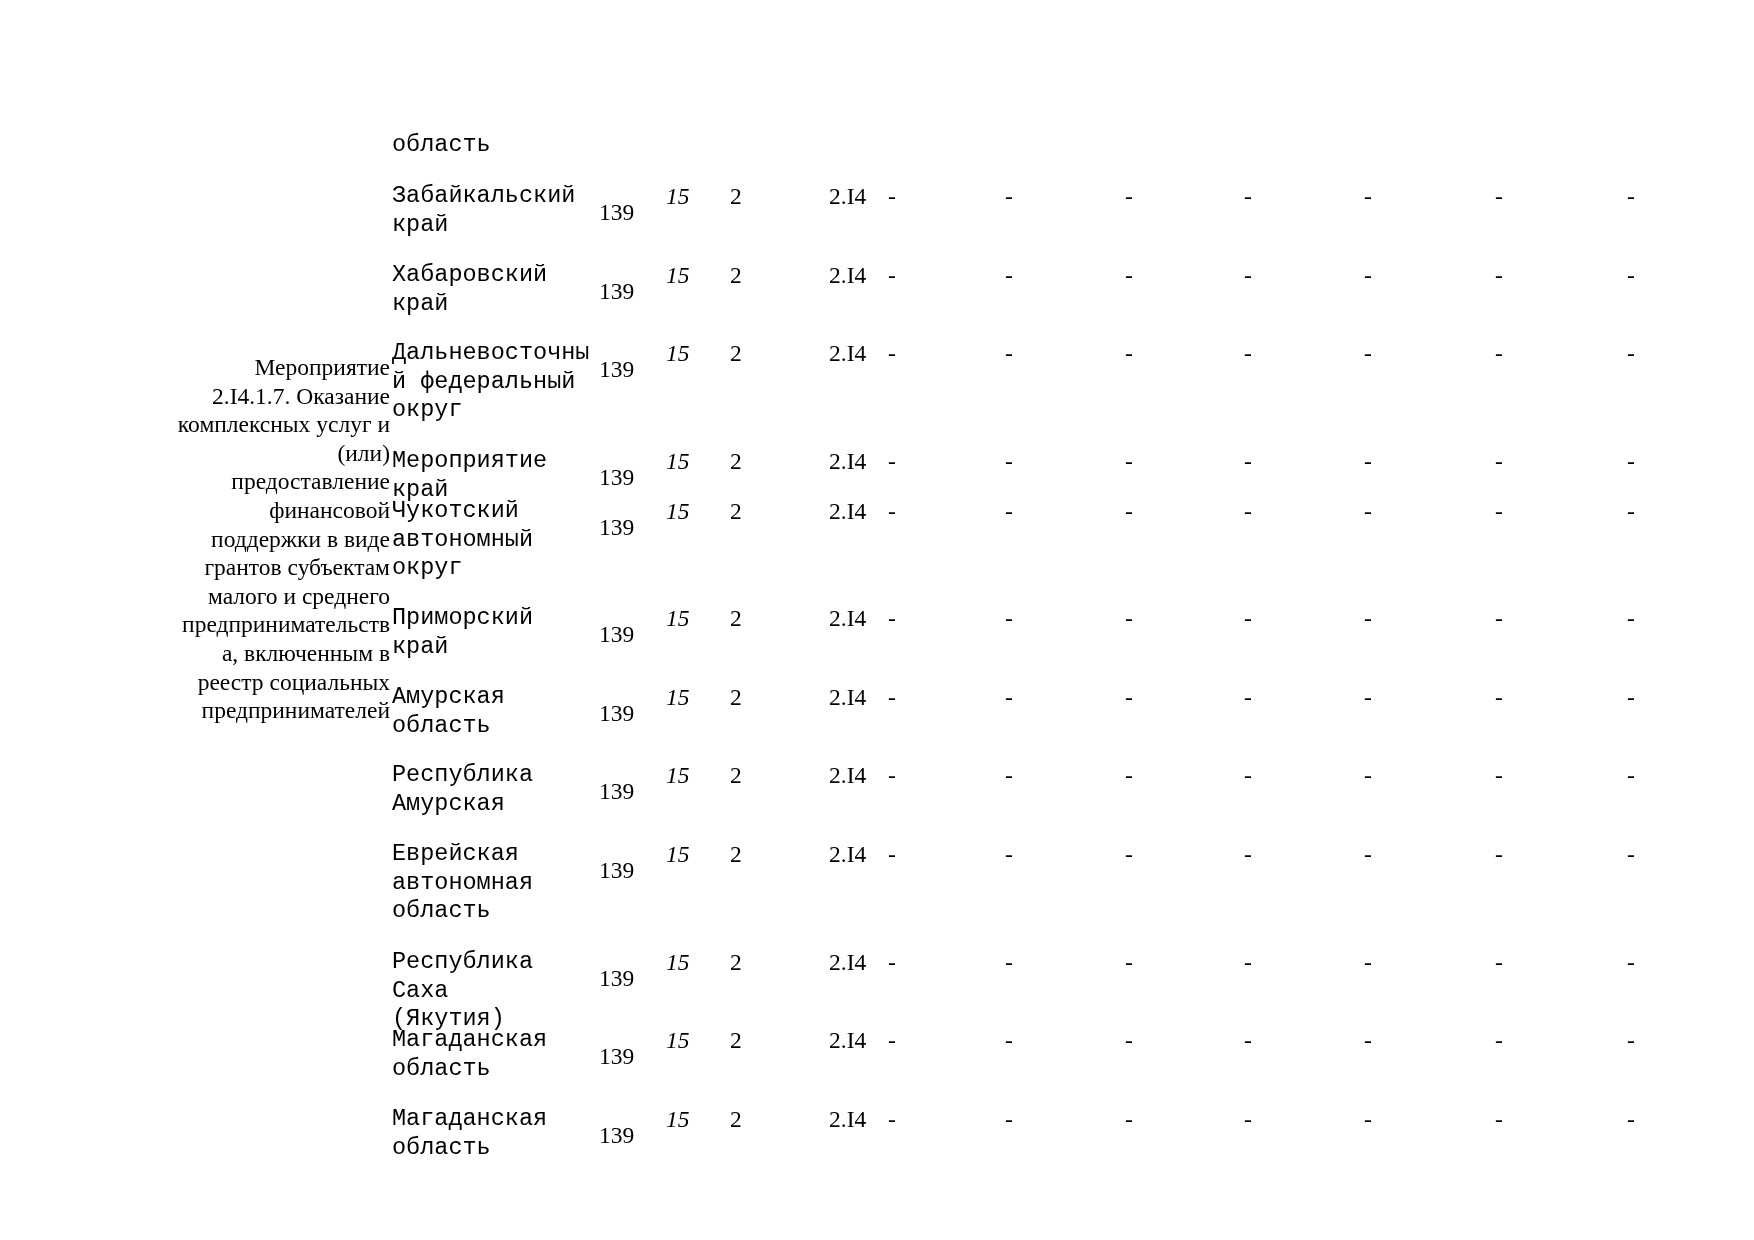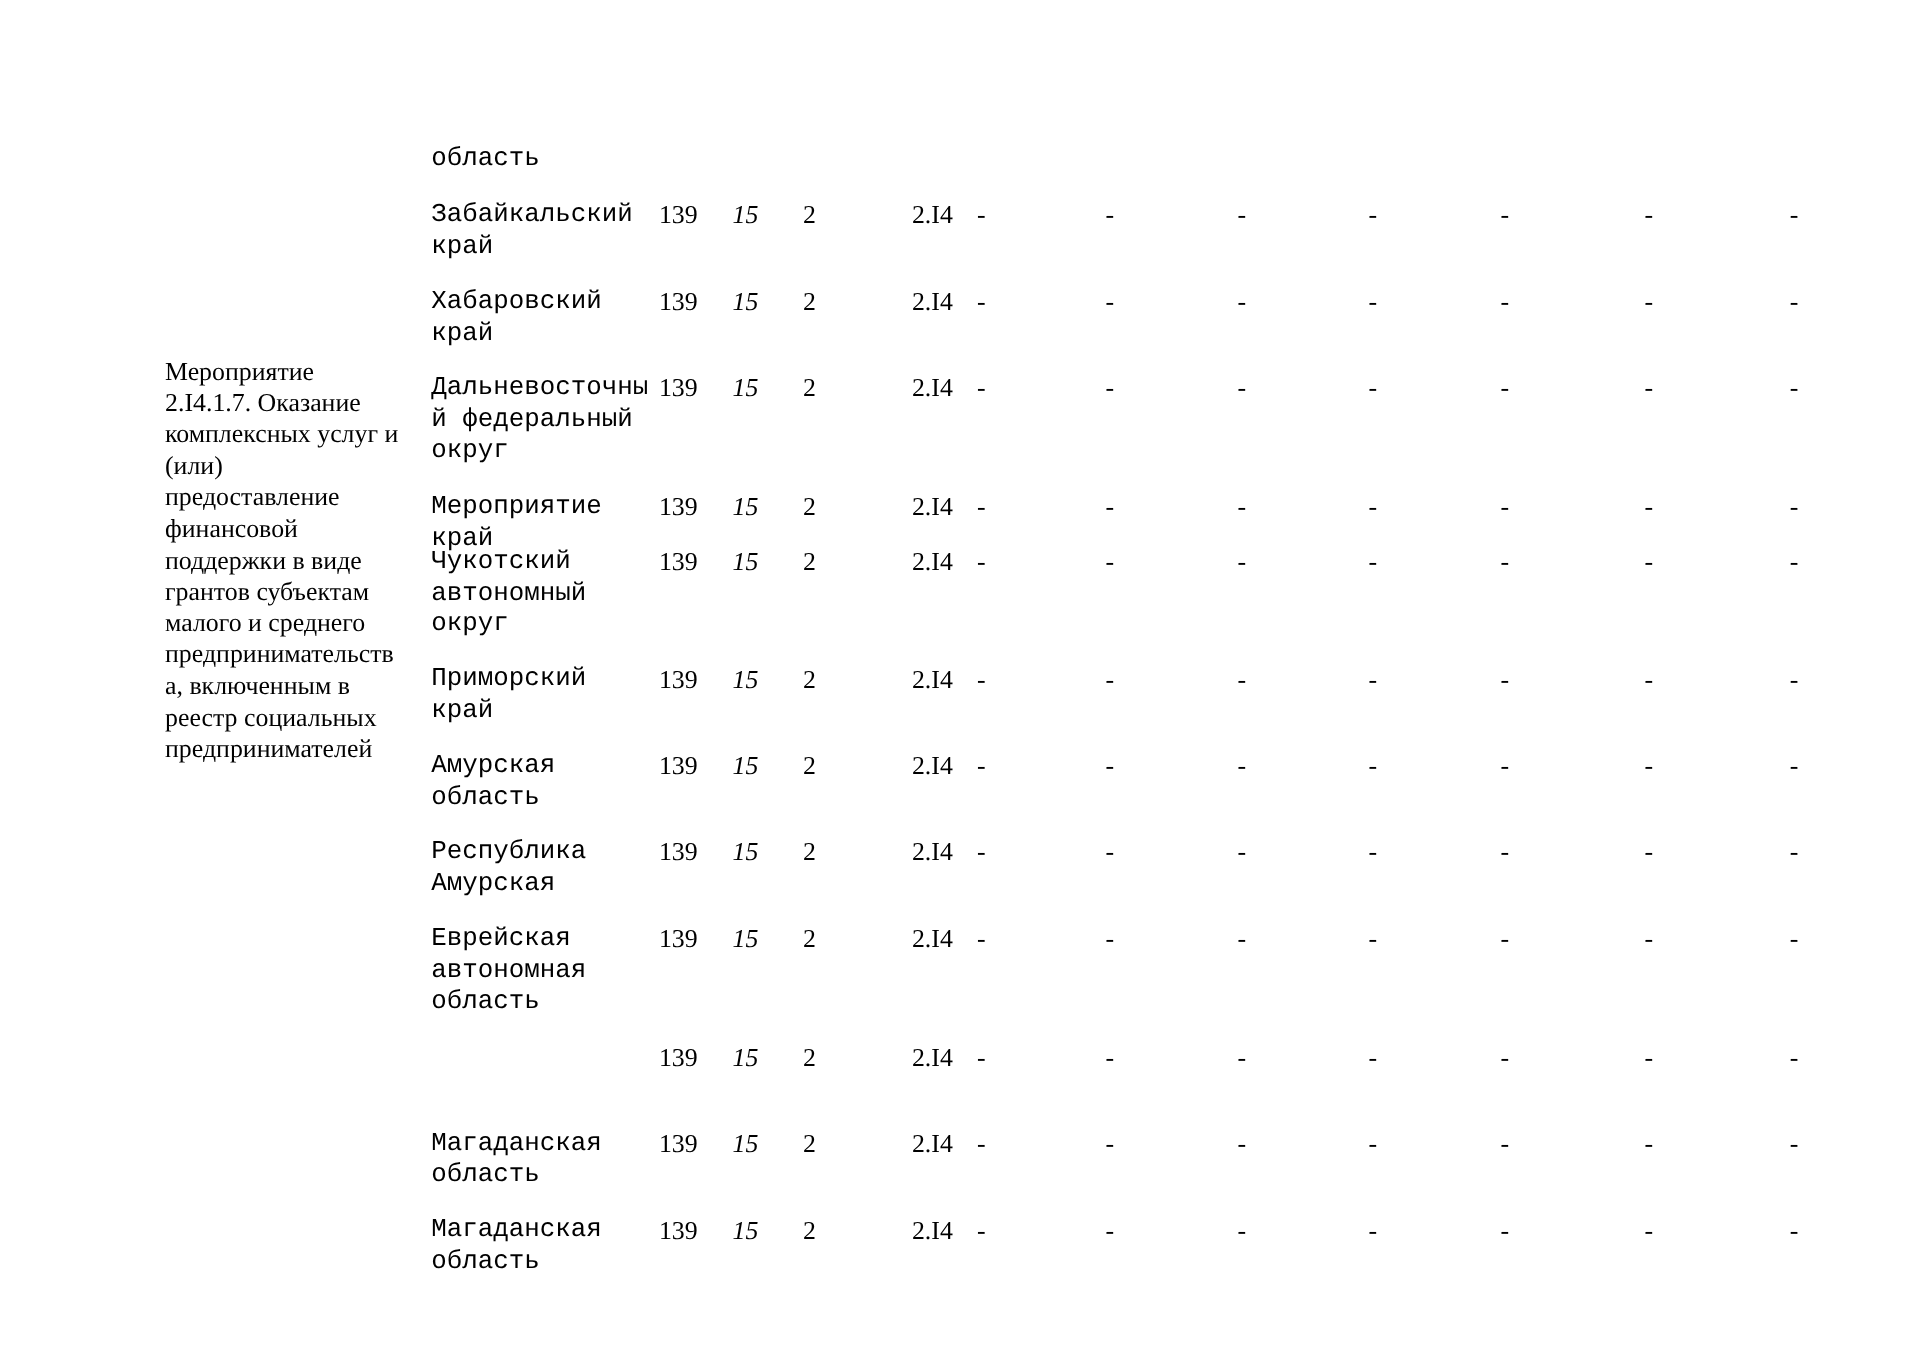--- a/index.html
+++ b/index.html
@@ -3,27 +3,28 @@
 <meta charset="utf-8">
 <style>
   html, body { margin: 0; padding: 0; background: #ffffff; }
   body {
     width: 1754px; height: 1240px; overflow: hidden; position: relative;
     font-family: "Liberation Serif", "DejaVu Serif", serif;
     font-size: 23.5px; line-height: 28.6px; color: #000000;
   }
   .page { position: absolute; left: 0; top: 0; width: 1754px; height: 1240px; overflow: hidden; }
   .measure {
-    position: absolute; left: 150px; width: 240px; top: 324px;
+    position: absolute; left: 150px; width: 240px; top: 353px;
     white-space: pre-line;
+    text-align: right;
   }
   .row { position: absolute; left: 0; width: 1900px; height: 30px; }
   .cell { position: absolute; top: 0; white-space: nowrap; }
   .region { left: 392px; width: 205px; white-space: pre-line; font-family: Liberation Mono, monospace; }
-  .c-kbk { left: 599px; }
+  .c-kbk { left: 599px; margin-top: 16px; }
   .c-sect { left: 666px; font-style: italic; }
   .c-sub { left: 730px; }
   .c-code { left: 781px; margin-left: 48px; }
   .dash { width: 20px; text-align: center; margin-left: -10px; }
   .d1 { left: 892px; } .d2 { left: 1009px; } .d3 { left: 1129px; } .d4 { left: 1248px; }
   .d5 { left: 1368px; } .d6 { left: 1499px; } .d7 { left: 1631px; }
   .amount { left: 1660px; width: 140px; text-align: right; }
 </style>
 </head>
 <body>
@@ -197,20 +198,22 @@
     <span class="cell dash d2">-</span>
     <span class="cell dash d3">-</span>
     <span class="cell dash d4">-</span>
     <span class="cell dash d5">-</span>
     <span class="cell dash d6">-</span>
     <span class="cell dash d7">-</span>
     <span class="cell amount">300</span>
   </div>
 
   <div class="row" style="top:948px">
+    <span class="cell region">Республика Саха
+(Якутия)</span>
     <span class="cell c-kbk">139</span>
     <span class="cell c-sect">15</span>
     <span class="cell c-sub">2</span>
     <span class="cell c-code">2.I4</span>
     <span class="cell dash d1">-</span>
     <span class="cell dash d2">-</span>
     <span class="cell dash d3">-</span>
     <span class="cell dash d4">-</span>
     <span class="cell dash d5">-</span>
     <span class="cell dash d6">-</span>

